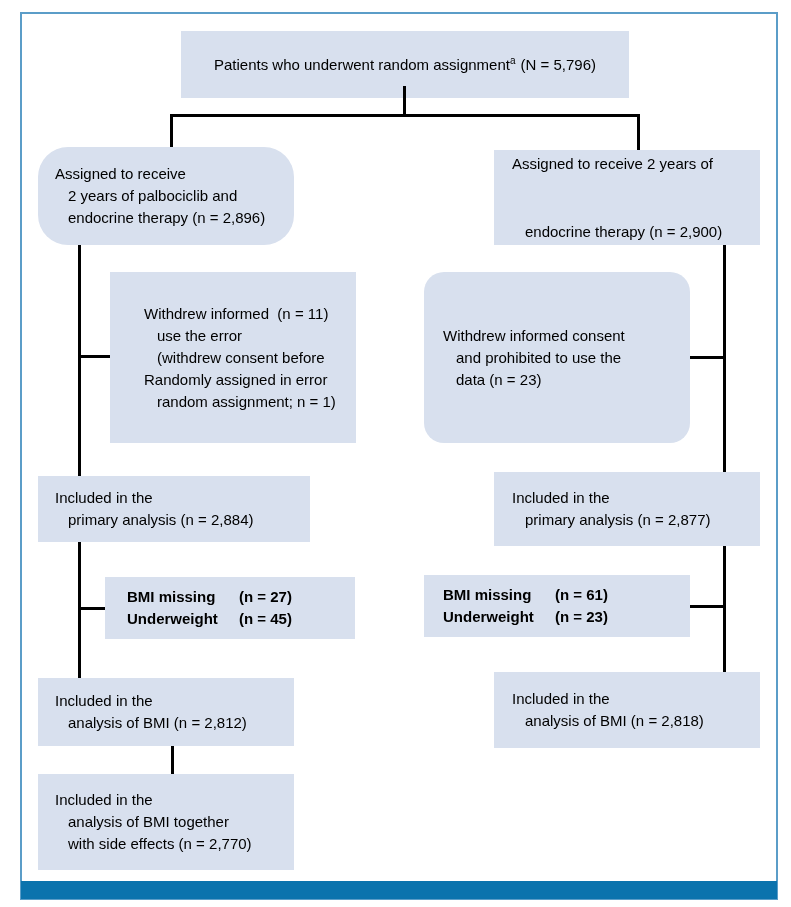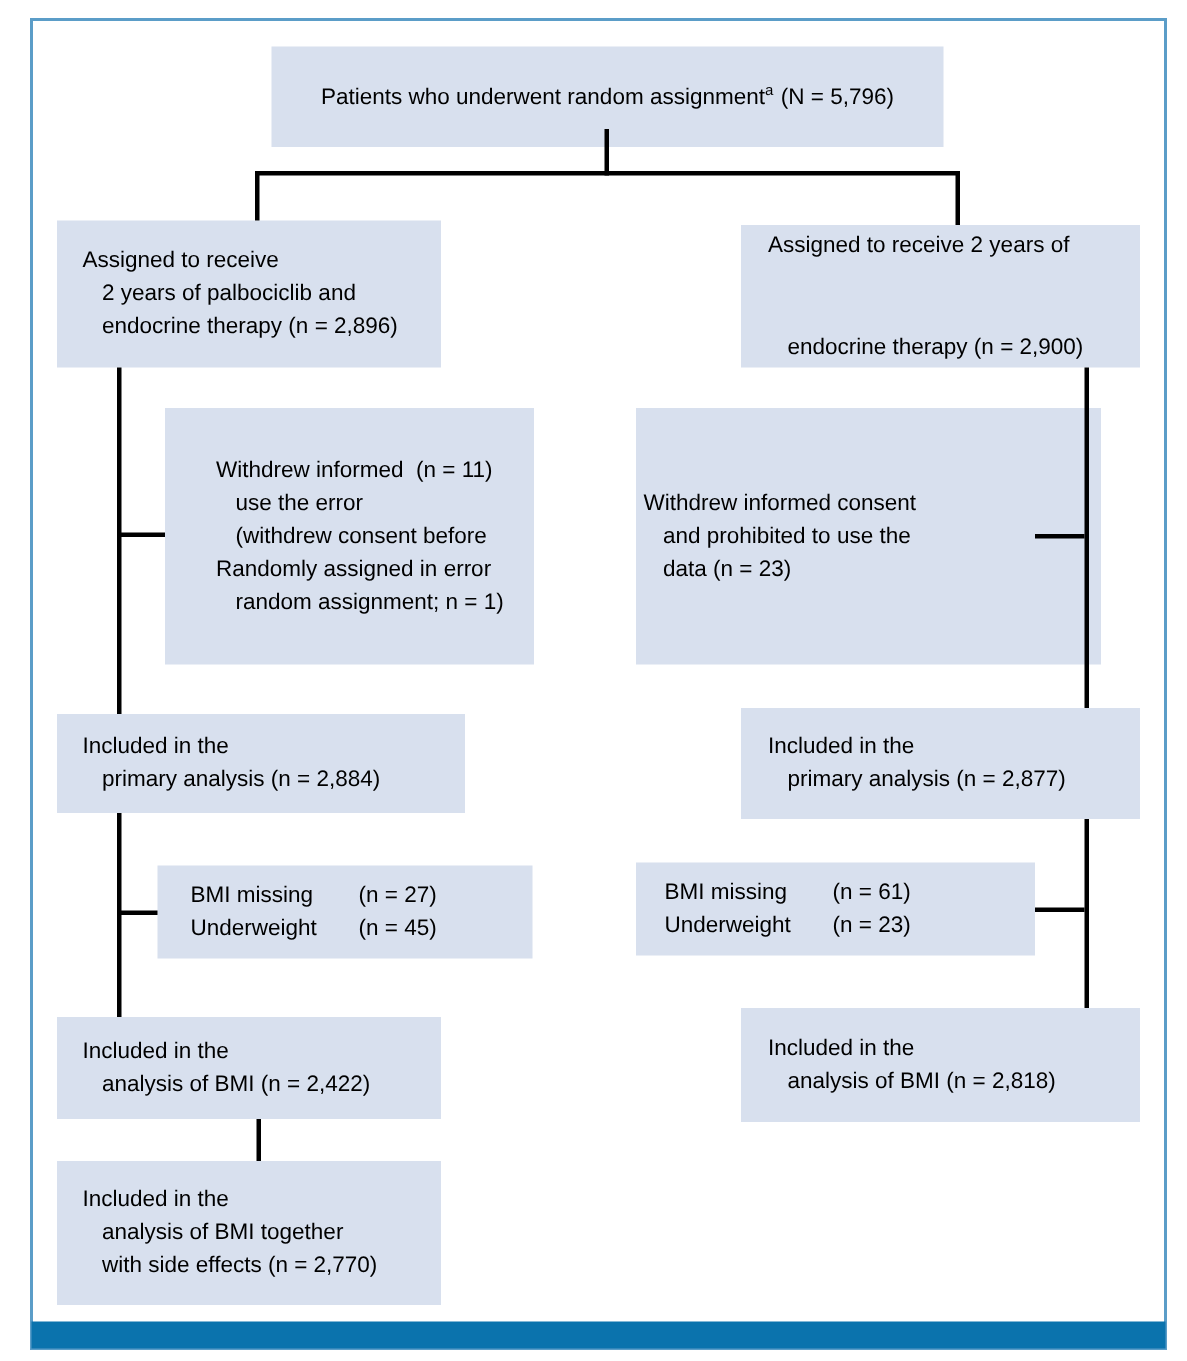--- a/index.html
+++ b/index.html
@@ -39,21 +39,21 @@
     display: flex;
     flex-direction: column;
     justify-content: center;
     font-size: 15px;
     line-height: 22px;
     color: var(--text-color);
   }
   .line { white-space: pre; }
   .cont { padding-left: 13px; }
   .centered { align-items: center; flex-direction: row; justify-content: center; }
-  .row { display: flex; white-space: pre; }
+  .row { display: flex; white-space: pre; font-weight: bold; }
   .row .lbl { width: 112px; }
   sup.fn {
     font-size: 10px;
     vertical-align: super;
     line-height: 0;
   }
   .count-gap { margin-left: 5px; }
   .conn {
     position: absolute;
     background: var(--line-color);
@@ -63,40 +63,40 @@
 <body>
 
 <div id="page">
 
   <div class="frame"></div>
 
   <div class="box centered" style="left:181px; top:31px; width:448px; height:67px;">
     <span><span>Patients who underwent random assignment</span><sup class="fn">a</sup><span class="count-gap">(N = 5,796)</span></span>
   </div>
 
-  <div class="box" style="left:38px; top:147px; width:256px; height:98px; padding-left:17px;">
+  <div class="box" style="left:38px; top:147px; width:256px; height:98px; padding-left:17px;border-radius:30px;">
     <div class="line">Assigned to receive</div>
     <div class="line cont">2 years of palbociclib and</div>
     <div class="line cont">endocrine therapy (n = 2,896)</div>
   </div>
 
   <div class="box" style="left:494px; top:150px; width:266px; height:95px; padding-left:18px;gap:46px;">
     <div class="line">Assigned to receive 2 years of</div>
     <div class="line cont">endocrine therapy (n = 2,900)</div>
   </div>
 
   <div class="box" style="left:110px; top:272px; width:246px; height:171px; padding-left:34px;">
     <div class="line">Withdrew informed  (n = 11)</div>
     <div class="line cont">use the error</div>
     <div class="line cont">(withdrew consent before</div>
     <div class="line">Randomly assigned in error</div>
     <div class="line cont">random assignment; n = 1)</div>
   </div>
 
-  <div class="box" style="left:424px; top:272px; width:310px; height:171px; padding-left:5px;">
+  <div class="box" style="left:424px; top:272px; width:266px; height:171px; padding-left:19px;border-radius:20px;">
     <div class="line">Withdrew informed consent</div>
     <div class="line cont">and prohibited to use the</div>
     <div class="line cont">data (n = 23)</div>
   </div>
 
   <div class="box" style="left:38px; top:476px; width:272px; height:66px; padding-left:17px;">
     <div class="line">Included in the</div>
     <div class="line cont">primary analysis (n = 2,884)</div>
   </div>
 
@@ -122,21 +122,21 @@
       <span class="cnt">(n = 61)</span>
     </div>
     <div class="row">
       <span class="lbl">Underweight</span>
       <span class="cnt">(n = 23)</span>
     </div>
   </div>
 
   <div class="box" style="left:38px; top:678px; width:256px; height:68px; padding-left:17px;">
     <div class="line">Included in the</div>
-    <div class="line cont">analysis of BMI (n = 2,422)</div>
+    <div class="line cont">analysis of BMI (n = 2,812)</div>
   </div>
 
   <div class="box" style="left:494px; top:672px; width:266px; height:76px; padding-left:18px;">
     <div class="line">Included in the</div>
     <div class="line cont">analysis of BMI (n = 2,818)</div>
   </div>
 
   <div class="box" style="left:38px; top:774px; width:256px; height:96px; padding-left:17px;">
     <div class="line">Included in the</div>
     <div class="line cont">analysis of BMI together</div>

